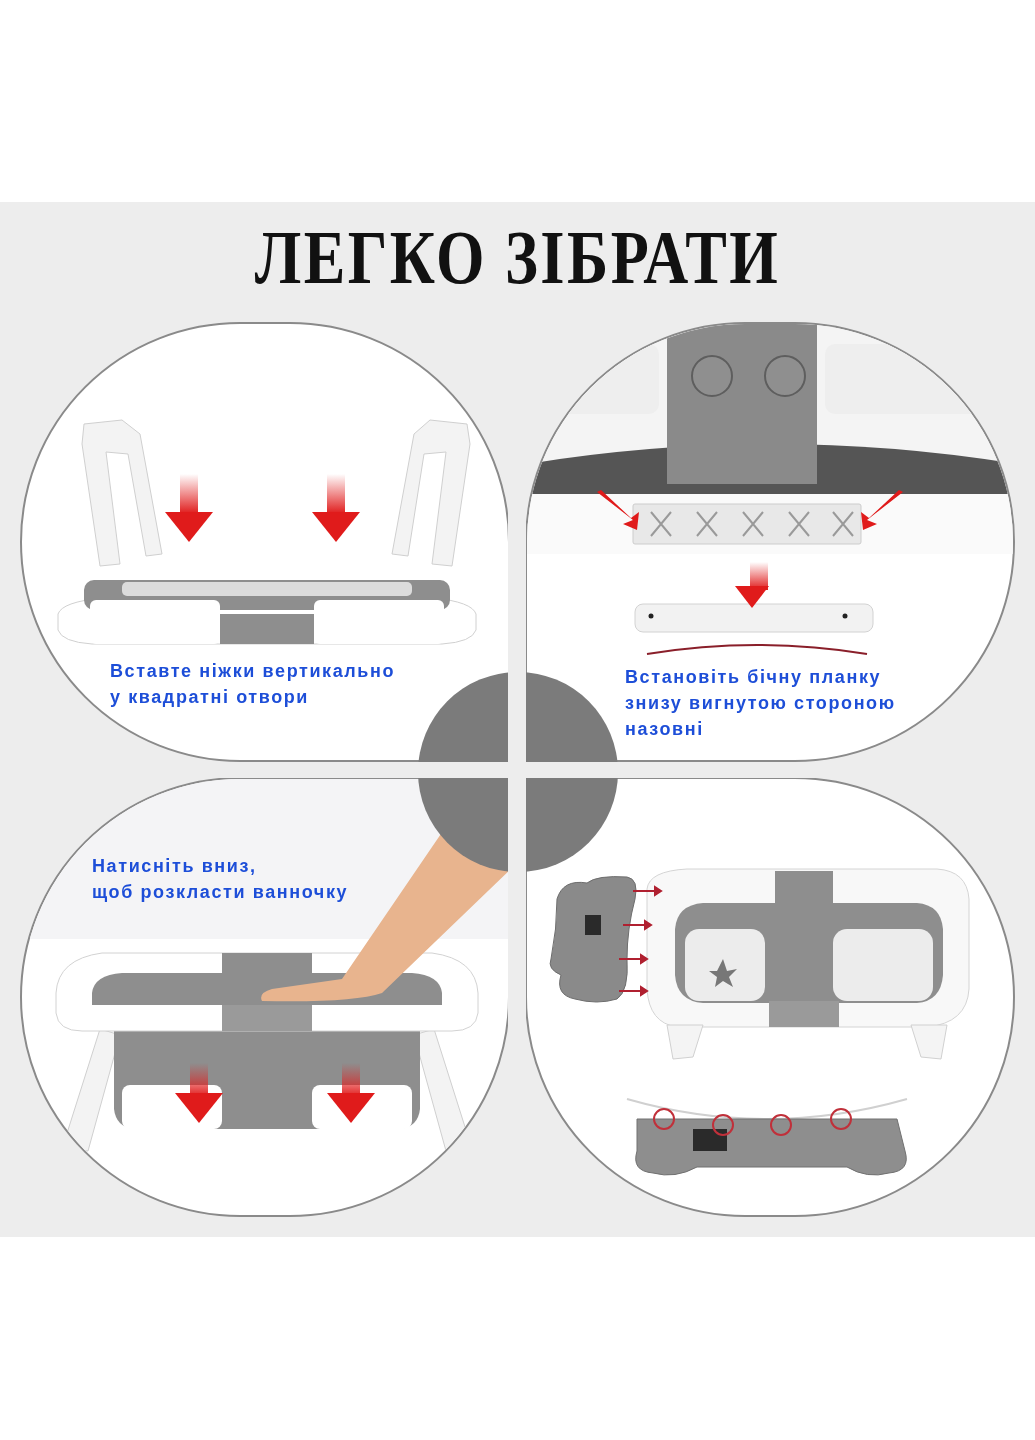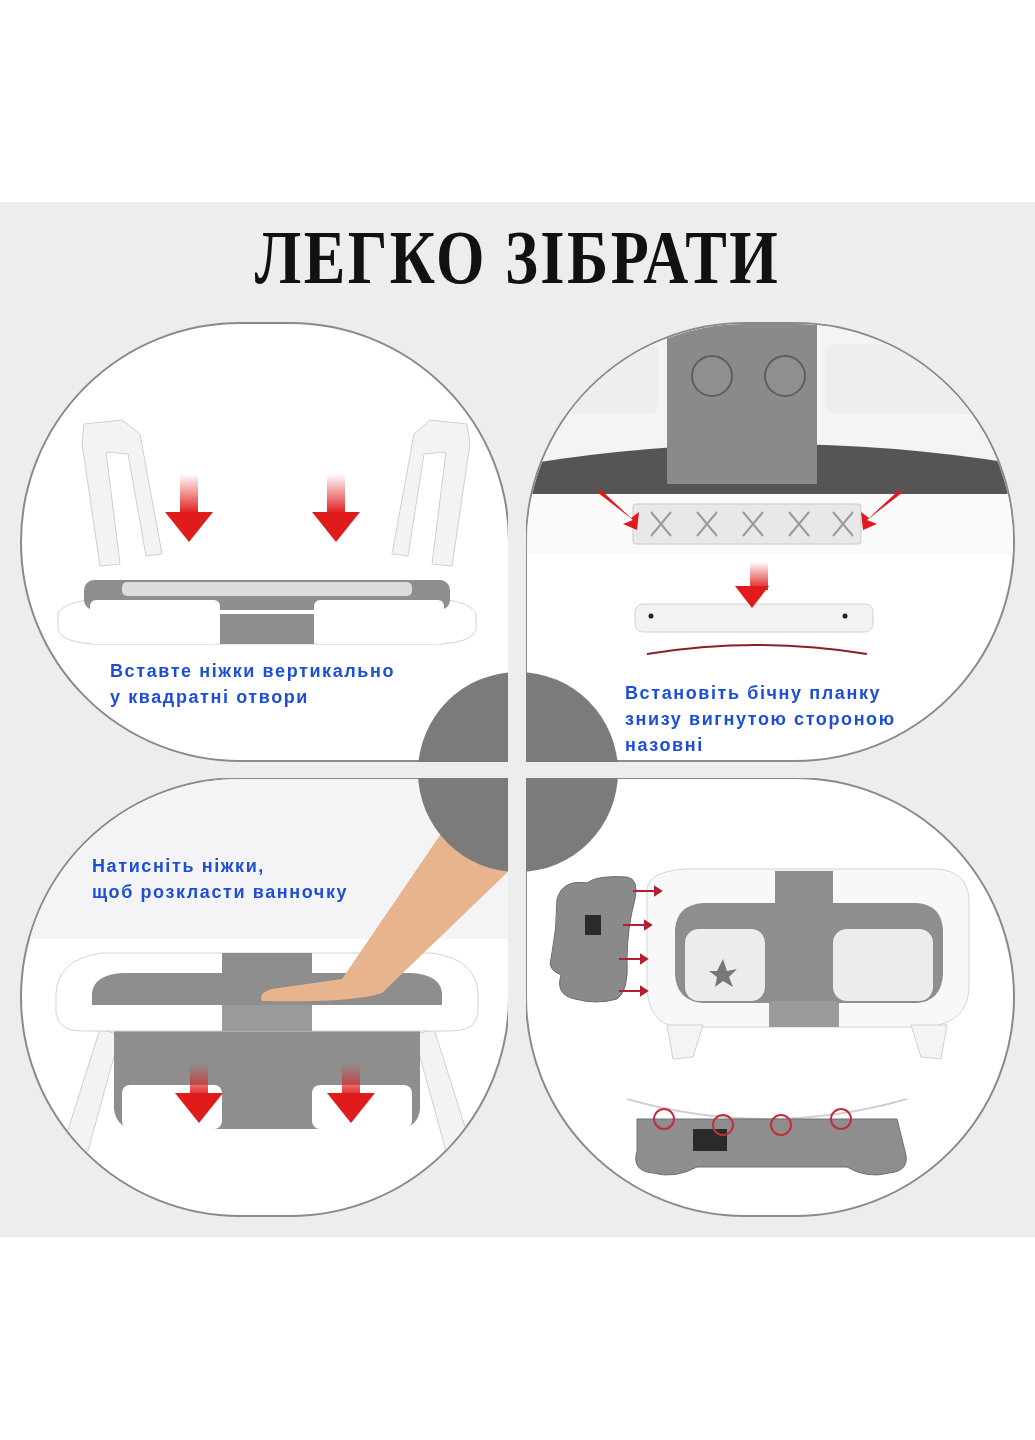--- a/index.html
+++ b/index.html
@@ -70,21 +70,21 @@
     <rect x="108" y="280" width="238" height="28" rx="8" fill="#f2f2f2" stroke="#d2d2d2"></rect>
     <circle cx="124" cy="292" r="2.5" fill="#222"></circle>
     <circle cx="318" cy="292" r="2.5" fill="#222"></circle>
     <path d="M120 330 Q230 312 340 330" fill="none" stroke="#8a1f2a" stroke-width="2"></path>
 
     <path d="M70 168 L106 196 L96 200 L110 206 L112 188 L104 194 L74 166 Z" fill="#e01b1b"></path>
     <path d="M376 168 L340 196 L350 200 L336 206 L334 188 L342 194 L372 166 Z" fill="#e01b1b"></path>
   </svg>
   <div class="arrow-stem" style="left:223px;top:238px;height:28px;"></div>
   <div class="arrow arrow-down" style="left:208px;top:262px;border-left-width:17px;border-right-width:17px;border-top-width:22px;"></div>
-  <div class="caption" style="left:98px;top:356px;">Встановіть бічну планку
+  <div class="caption" style="left:98px;top:340px;">Встановіть бічну планку
 знизу вигнутою стороною
 назовні</div>
 </div>
 
 <div class="petal p-bl">
   <svg class="shape" style="left:0;top:0" width="490" height="440" viewBox="0 0 490 440">
     <rect x="0" y="0" width="490" height="160" fill="#f4f4f6"></rect>
 
     <path d="M40 370 L78 250 L98 256 L66 372 Z" fill="#f3f3f3" stroke="#cfcfcf"></path>
     <path d="M450 370 L412 250 L392 256 L424 372 Z" fill="#f3f3f3" stroke="#cfcfcf"></path>
@@ -97,21 +97,21 @@
     <path d="M70 214 Q72 196 100 194 L390 194 Q418 196 420 214 L420 226 L70 226 Z" fill="#8e8e8e"></path>
     <rect x="200" y="174" width="90" height="26" fill="#8e8e8e"></rect>
     <rect x="200" y="226" width="90" height="26" fill="#9a9a9a"></rect>
 
     <path d="M500 -10 L520 60 L360 214 Q330 224 240 222 Q236 214 250 210 L320 200 L470 -20 Z" fill="#e8b48e"></path>
   </svg>
   <div class="arrow-stem" style="left:168px;top:284px;height:34px;"></div>
   <div class="arrow arrow-down" style="left:153px;top:314px;"></div>
   <div class="arrow-stem" style="left:320px;top:284px;height:34px;"></div>
   <div class="arrow arrow-down" style="left:305px;top:314px;"></div>
-  <div class="caption" style="left:70px;top:74px;">Натисніть ніжки,
+  <div class="caption" style="left:70px;top:74px;">Натисніть вниз,
 щоб розкласти ванночку</div>
 </div>
 
 <div class="petal p-br">
   <svg class="shape" style="left:0;top:0" width="490" height="440" viewBox="0 0 490 440">
 
     <path d="M120 110 Q122 92 160 90 L410 90 Q440 92 442 120 L442 210 Q440 244 400 248 L150 248 Q122 244 120 210 Z" fill="#f8f8f8" stroke="#d4d4d4"></path>
     <path d="M148 150 Q150 126 176 124 L390 124 Q414 126 416 150 L416 196 Q414 222 390 224 L176 224 Q150 222 148 196 Z" fill="#8e8e8e"></path>
     <rect x="158" y="150" width="80" height="72" rx="14" fill="#ececec"></rect>
     <rect x="306" y="150" width="100" height="72" rx="14" fill="#ececec"></rect>

